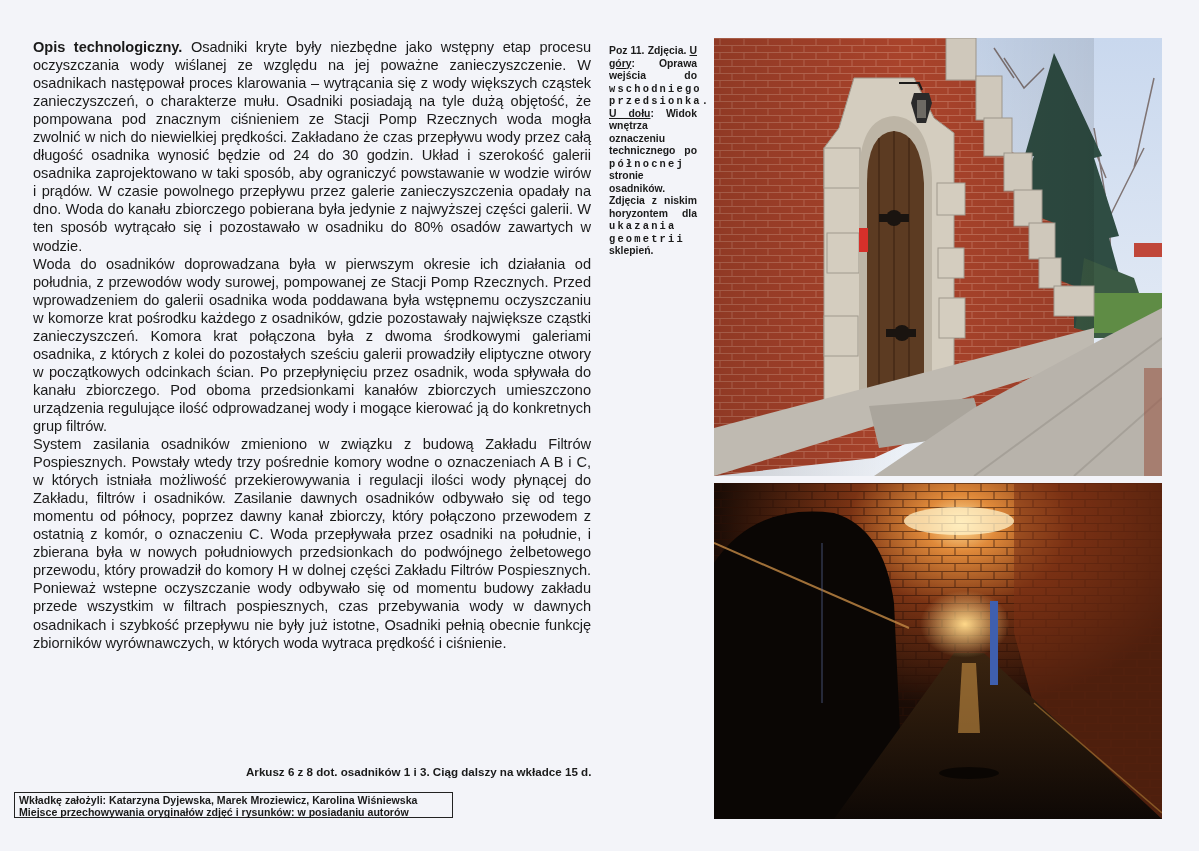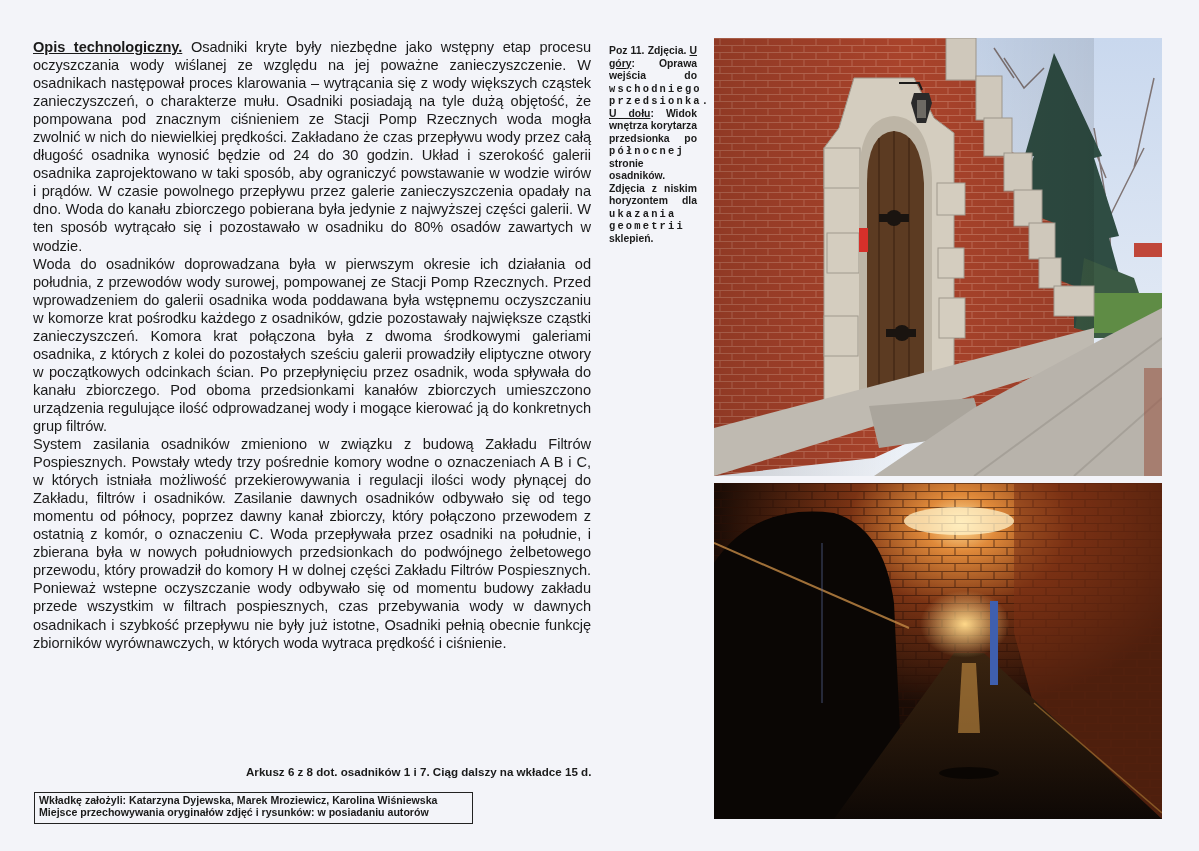--- a/index.html
+++ b/index.html
@@ -23,36 +23,35 @@
       font-size: 14.6px;
       line-height: 18.05px;
       text-align: justify;
       letter-spacing: -0.05px;
     }
     .main-text p {
       margin: 0;
     }
     .heading-inline {
       font-weight: bold;
-      text-decoration: underline;
     }
     .sheet-note {
       position: absolute;
       left: 246px;
       top: 765px;
       font-size: 11.6px;
       font-weight: bold;
       white-space: nowrap;
     }
     .credits-box {
       position: absolute;
-      left: 34px;
+      left: 14px;
       top: 792px;
       width: 439px;
-      height: 32px;
+      height: 26px;
       border: 1.5px solid #222;
       padding: 1px 0 0 4px;
       box-sizing: border-box;
       font-size: 10.6px;
       font-weight: bold;
       line-height: 12px;
       white-space: nowrap;
     }
     .caption {
       position: absolute;
@@ -94,31 +93,31 @@
   </style>
 </head>
 <body>
 
 <div class="main-text">
   <p><span class="heading-inline">Opis technologiczny.</span><span> Osadniki kryte były niezbędne jako wstępny etap procesu oczyszczania wody wiślanej ze względu na jej poważne zanieczyszczenie. W osadnikach następował proces klarowania – wytrącania się z wody większych cząstek zanieczyszczeń, o charakterze mułu. Osadniki posiadają na tyle dużą objętość, że pompowana pod znacznym ciśnieniem ze Stacji Pomp Rzecznych woda mogła zwolnić w nich do niewielkiej prędkości. Zakładano że czas przepływu wody przez całą długość osadnika wynosić będzie od 24 do 30 godzin. Układ i szerokość galerii osadnika zaprojektowano w taki sposób, aby ograniczyć powstawanie w wodzie wirów i prądów. W czasie powolnego przepływu przez galerie zanieczyszczenia opadały na dno. Woda do kanału zbiorczego pobierana była jedynie z najwyższej części galerii. W ten sposób wytrącało się i pozostawało w osadniku do 80% osadów zawartych w wodzie.</span></p>
   <p>Woda do osadników doprowadzana była w pierwszym okresie ich działania od południa, z przewodów wody surowej, pompowanej ze Stacji Pomp Rzecznych. Przed wprowadzeniem do galerii osadnika woda poddawana była wstępnemu oczyszczaniu w komorze krat pośrodku każdego z osadników, gdzie pozostawały największe cząstki zanieczyszczeń. Komora krat połączona była z dwoma środkowymi galeriami osadnika, z których z kolei do pozostałych sześciu galerii prowadziły eliptyczne otwory w początkowych odcinkach ścian. Po przepłynięciu przez osadnik, woda spływała do kanału zbiorczego. Pod oboma przedsionkami kanałów zbiorczych umieszczono urządzenia regulujące ilość odprowadzanej wody i mogące kierować ją do konkretnych grup filtrów.</p>
   <p>System zasilania osadników zmieniono w związku z budową Zakładu Filtrów Pospiesznych. Powstały wtedy trzy pośrednie komory wodne o oznaczeniach A B i C, w których istniała możliwość przekierowywania i regulacji ilości wody płynącej do Zakładu, filtrów i osadników. Zasilanie dawnych osadników odbywało się od tego momentu od północy, poprzez dawny kanał zbiorczy, który połączono przewodem z ostatnią z komór, o oznaczeniu C. Woda przepływała przez osadniki na południe, i zbierana była w nowych południowych przedsionkach do podwójnego żelbetowego przewodu, który prowadził do komory H w dolnej części Zakładu Filtrów Pospiesznych. Ponieważ wstepne oczyszczanie wody odbywało się od momentu budowy zakładu przede wszystkim w filtrach pospiesznych, czas przebywania wody w dawnych osadnikach i szybkość przepływu nie były już istotne, Osadniki pełnią obecnie funkcję zbiorników wyrównawczych, w których woda wytraca prędkość i ciśnienie.</p>
 </div>
 
-<div class="sheet-note">Arkusz  6 z 8 dot. osadników 1 i 7. Ciąg dalszy na wkładce 15 d.</div>
+<div class="sheet-note">Arkusz  6 z 8 dot. osadników 1 i 3. Ciąg dalszy na wkładce 15 d.</div>
 
 <div class="credits-box">
   <div>Wkładkę założyli: Katarzyna Dyjewska, Marek Mroziewicz, Karolina Wiśniewska</div>
   <div>Miejsce przechowywania oryginałów zdjęć i rysunków: w posiadaniu autorów</div>
 </div>
 
 <div class="caption">
   <span>Poz 11. Zdjęcia.</span>
   <span class="u">U góry</span><span>: Oprawa wejścia do </span><span class="wide">wschodniego przedsionka.</span>
-  <span class="u">U dołu</span><span>: Widok wnętrza korytarza przedsionka po </span><span class="wide">północnej</span><span> stronie osadników. Zdjęcia z niskim horyzontem dla </span><span class="wide">ukazania geometrii</span><span> sklepień.</span>
+  <span class="u">U dołu</span><span>: Widok wnętrza oznaczeniu technicznego po </span><span class="wide">północnej</span><span> stronie osadników. Zdjęcia z niskim horyzontem dla </span><span class="wide">ukazania geometrii</span><span> sklepień.</span>
 </div>
 
 <div class="photo" id="photo-top">
   <svg viewBox="0 0 448 438" preserveAspectRatio="none">
     <defs>
       <pattern id="bricks" width="24" height="14" patternUnits="userSpaceOnUse">
         <rect width="24" height="14" fill="#a9432b"></rect>
         <path d="M0 0.5H24M0 7.5H24M6 0V7M18 7V14" stroke="#c77a63" stroke-width="1" opacity="0.7"></path>
       </pattern>
       <linearGradient id="skyG" x1="0" y1="0" x2="0" y2="1">

